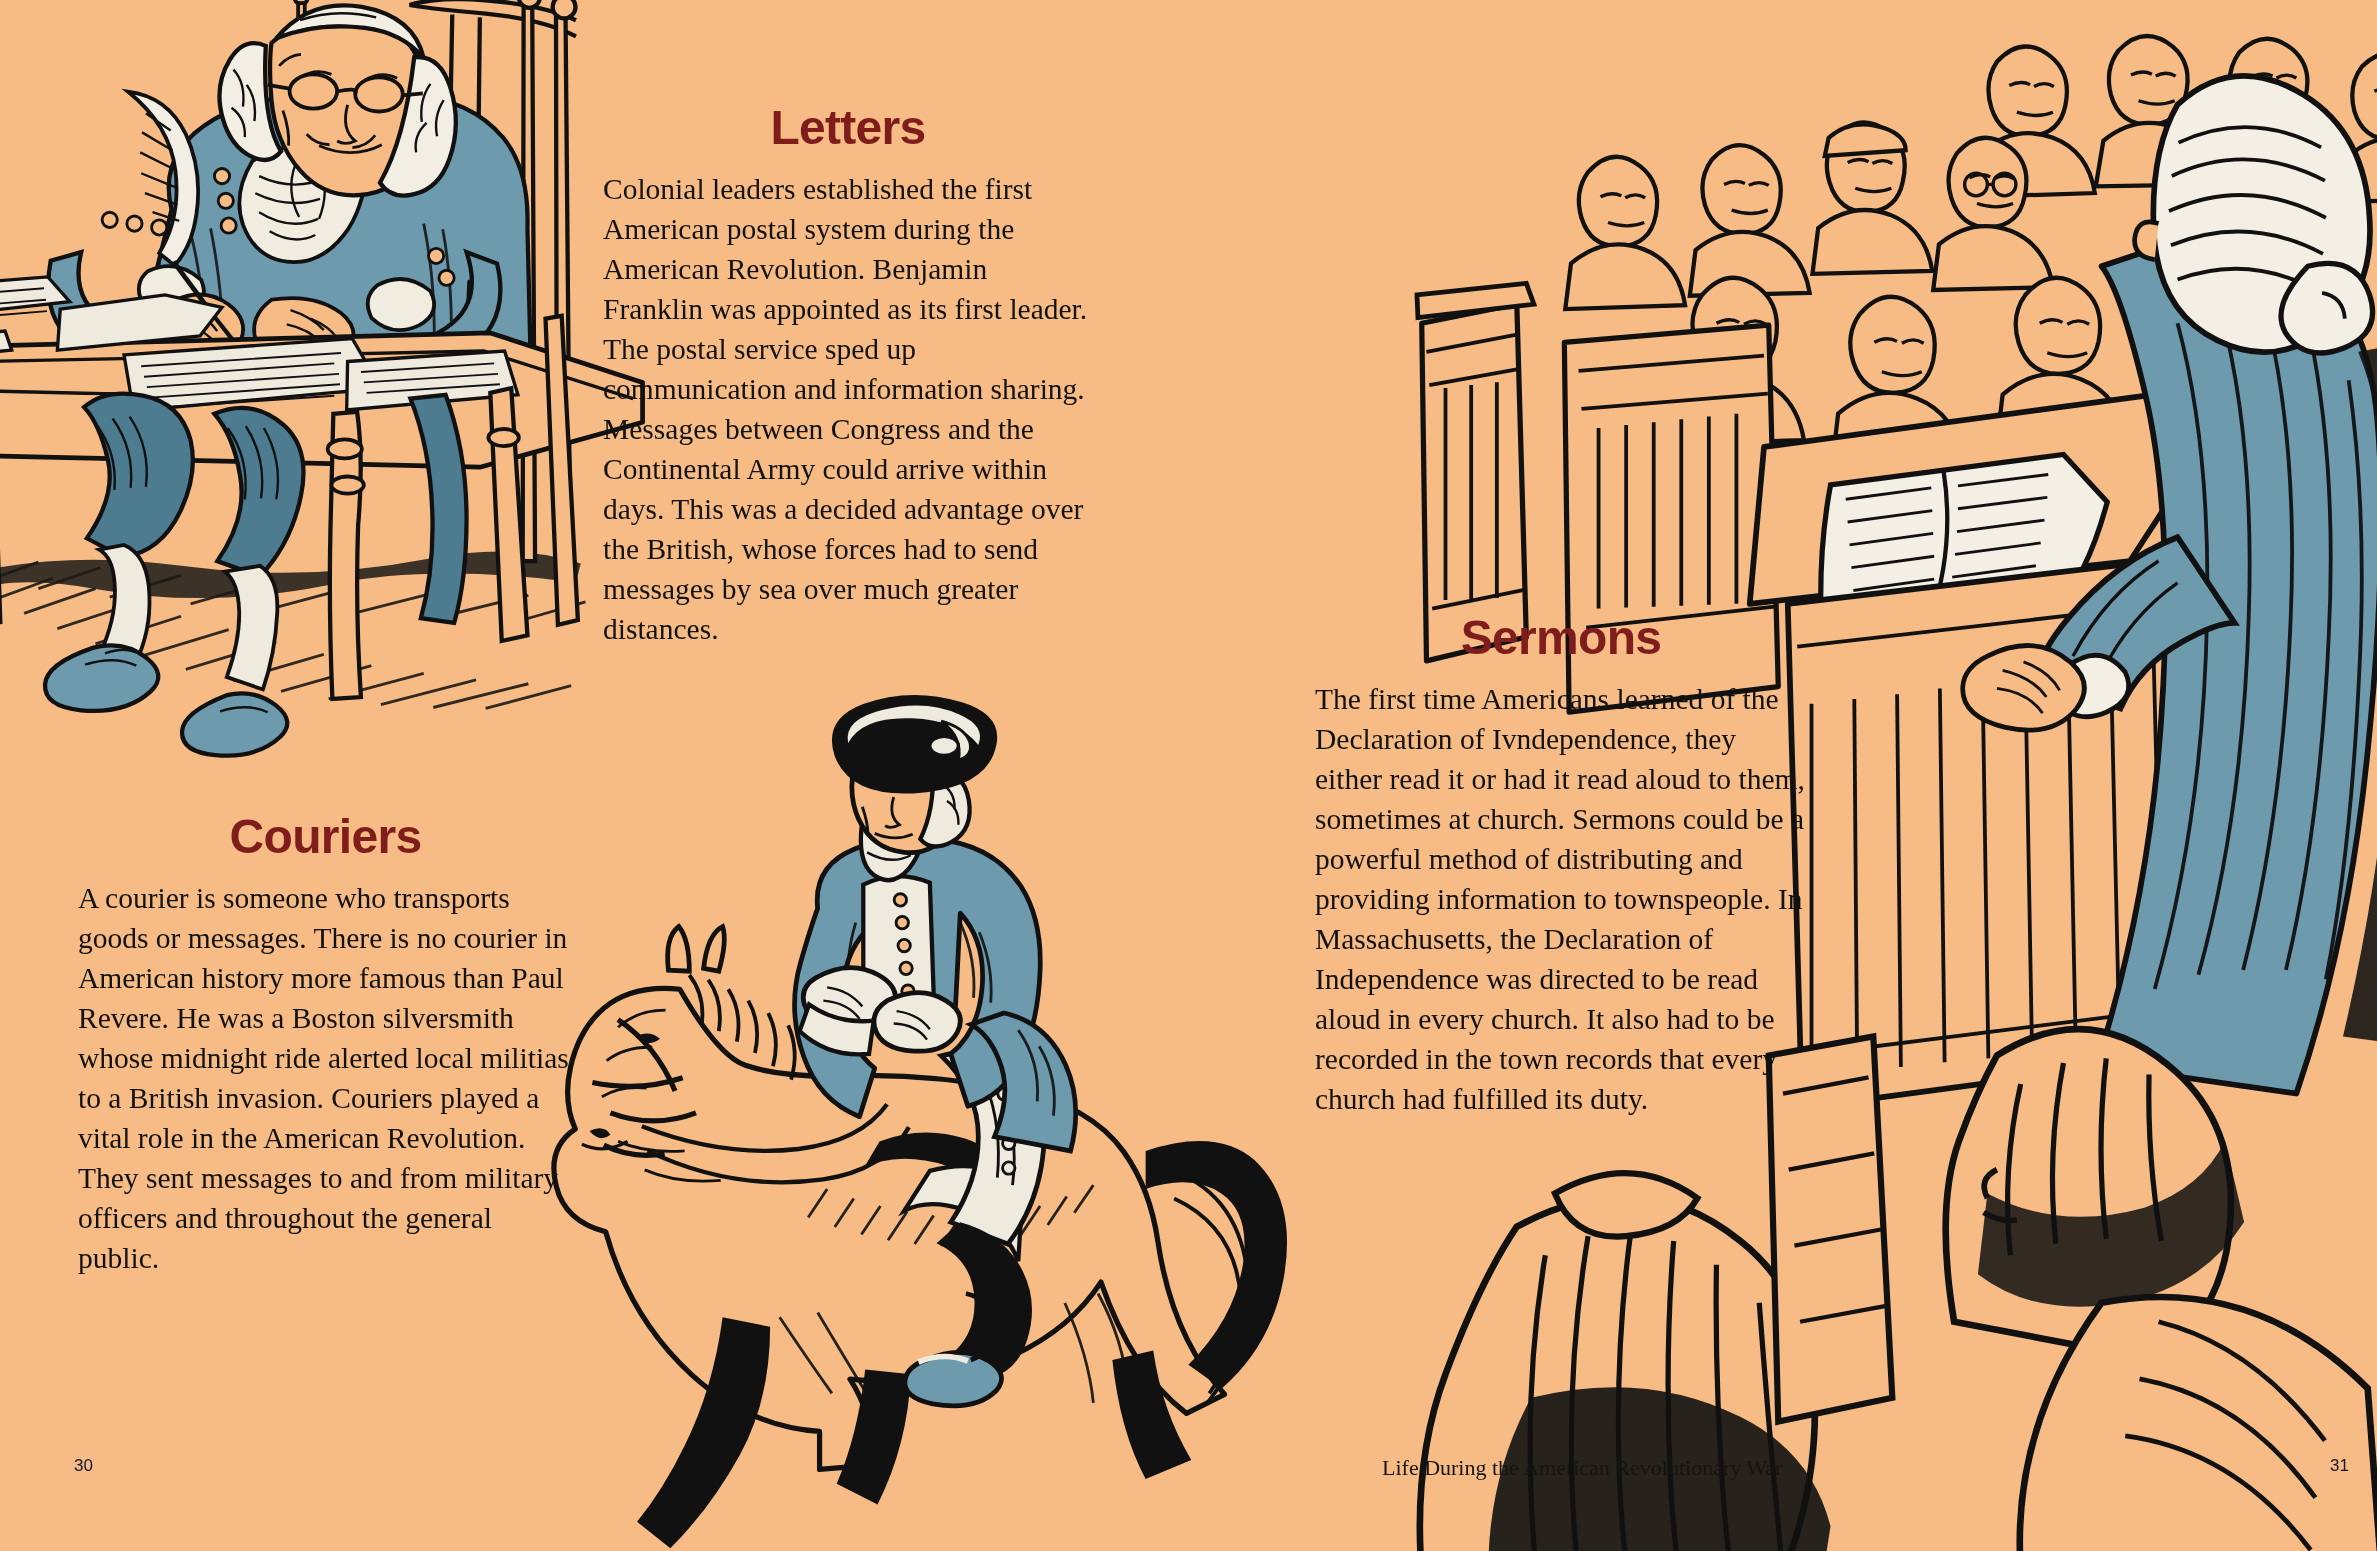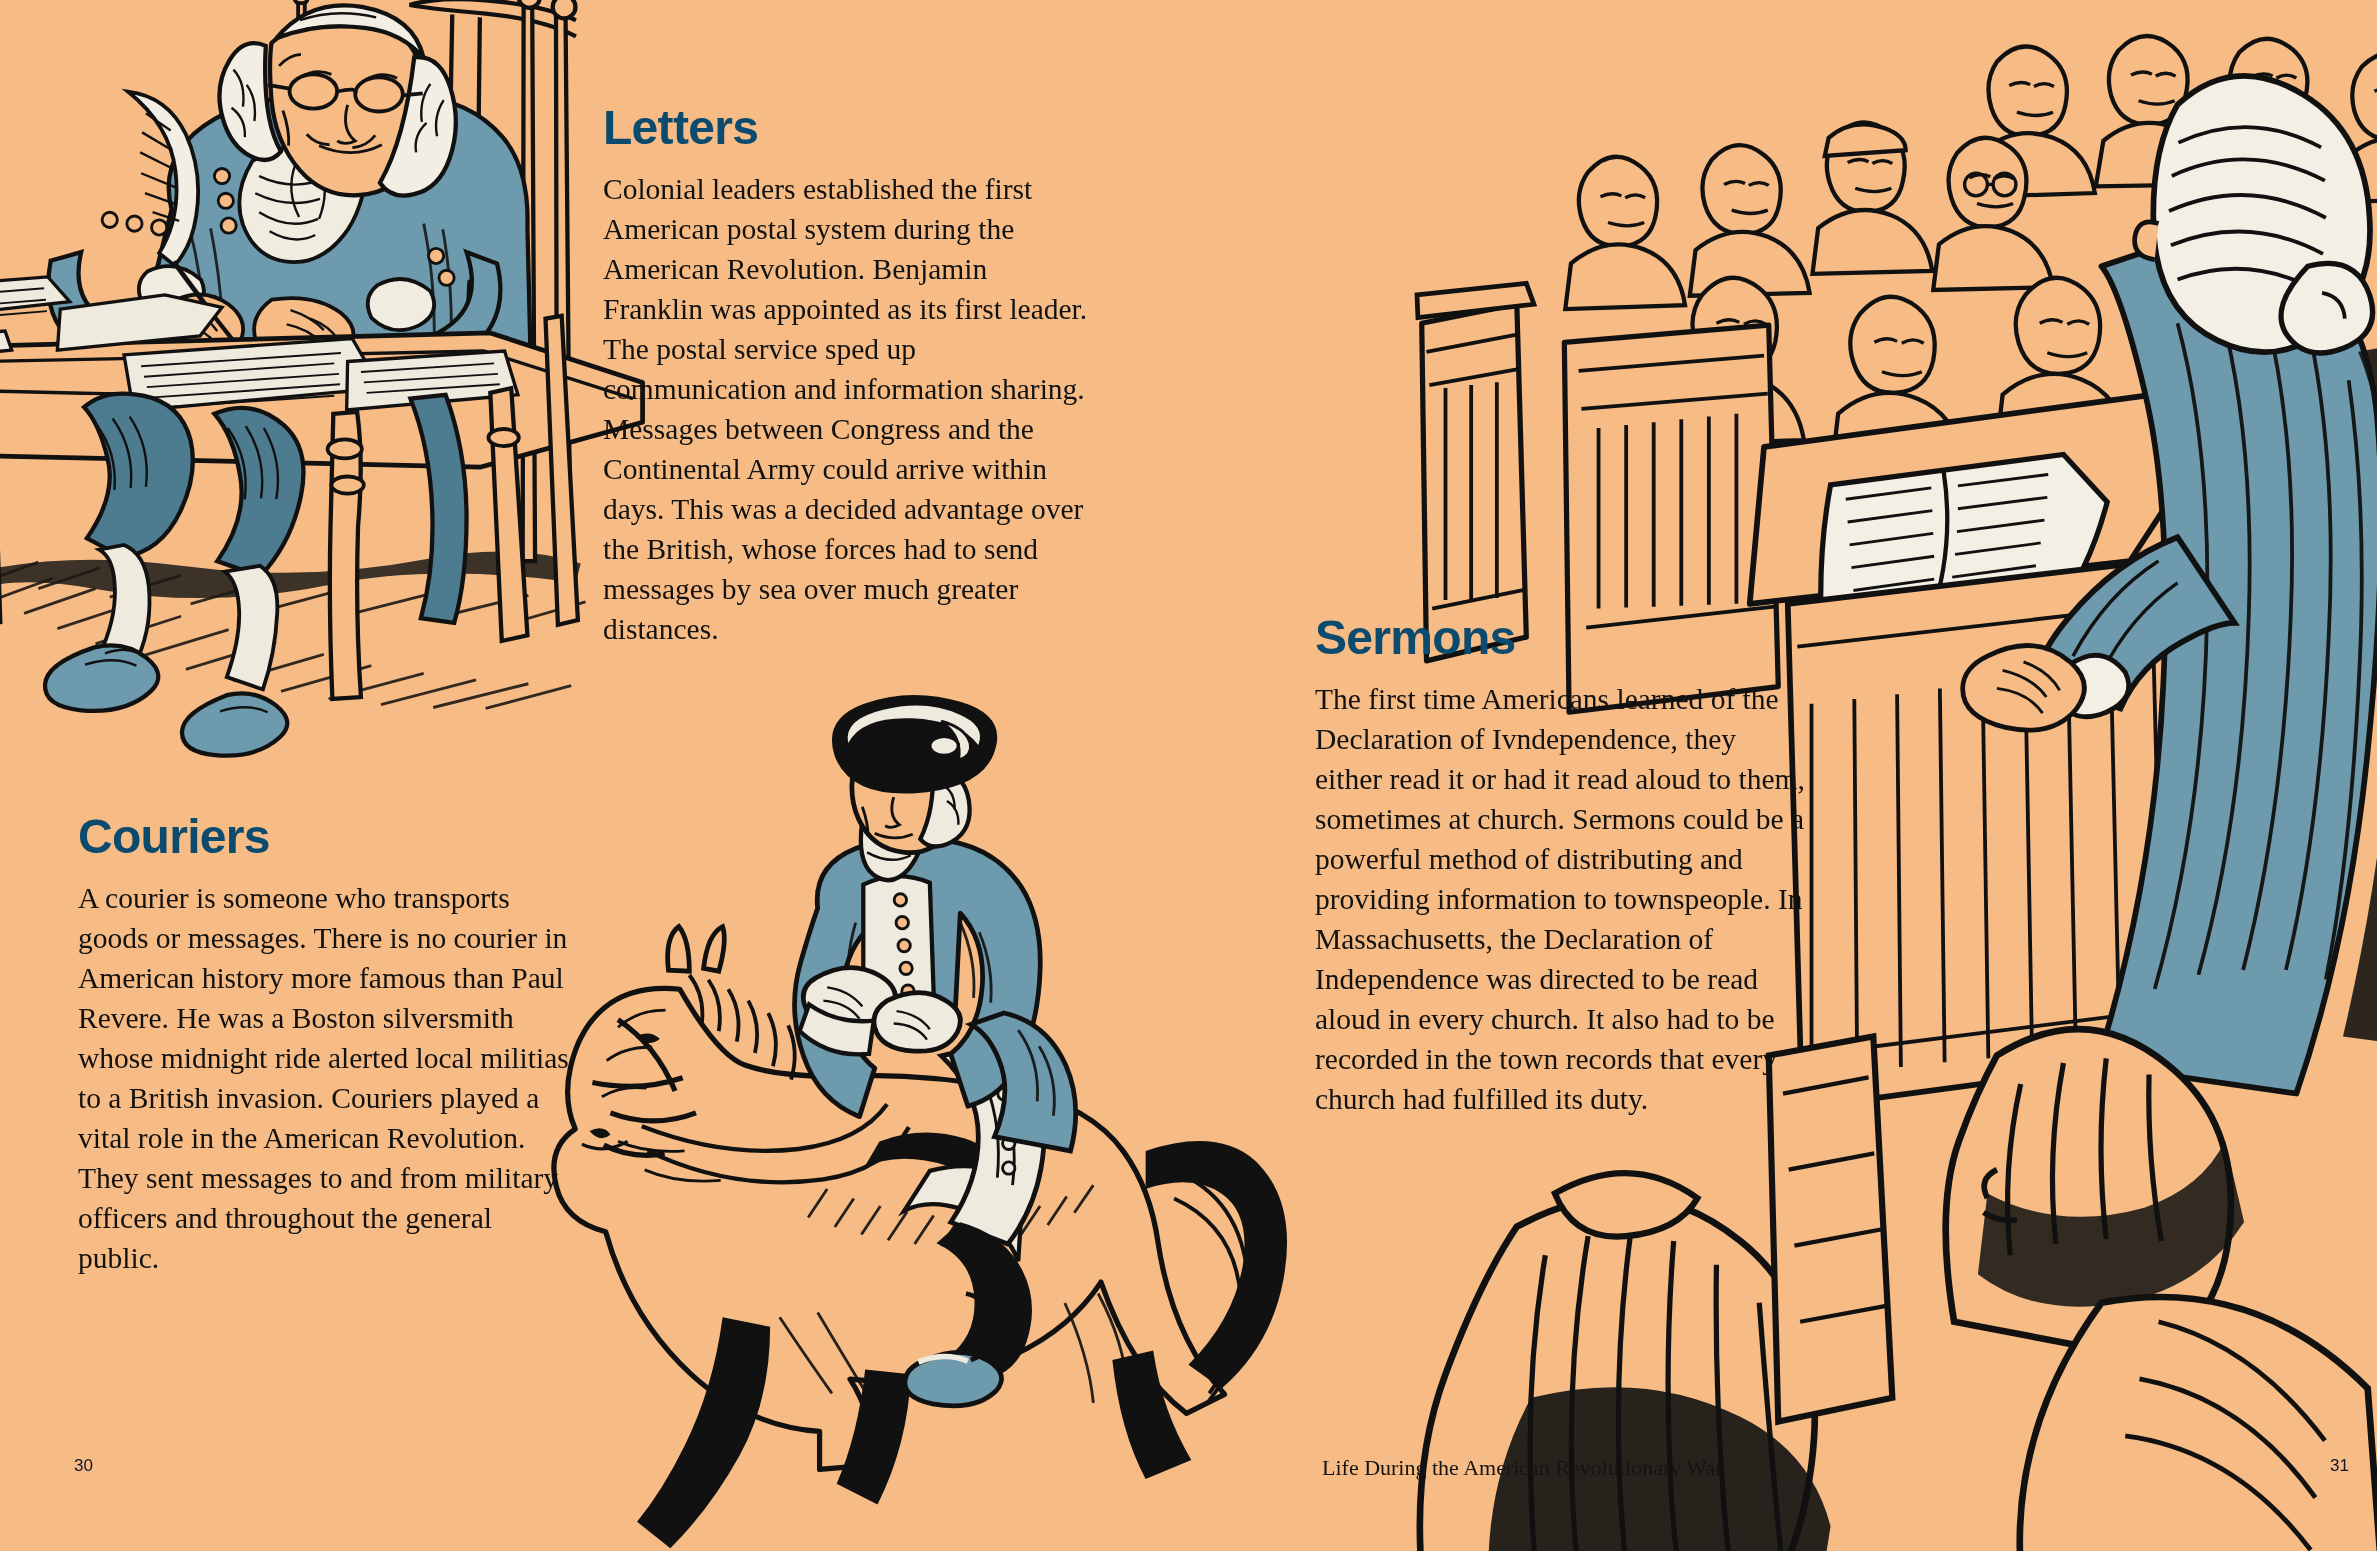--- a/index.html
+++ b/index.html
@@ -7,24 +7,25 @@
     width:2425px;height:1552px;position:relative;overflow:hidden;
     font-family:"Liberation Serif", serif;
     background:#f7bc85;
   }
   .page-spread{position:absolute;inset:0;background:#f7bc85;}
 
   
   .heading{
     font-family:"Liberation Sans", sans-serif;
     font-weight:700;
-    color:#0c4a6e;
+    color:#7f1d1d;
     letter-spacing:-0.7px;
     line-height:1.0;
     margin:0 0 18px 0;
+    text-align:center;
   }
   .body-copy{
     font-family:"Liberation Serif", serif;
     color:#121212;
     font-size:29.5px;
     line-height:1.355;
     margin:0;
   }
 
   #letters-block{position:absolute;left:603px;top:104px;width:490px;}
@@ -36,21 +37,21 @@
   #sermons-block{position:absolute;left:1315px;top:614px;width:492px;}
   #sermons-block .heading{font-size:48px;}
 
   .folio{
     position:absolute;font-family:Liberation Sans, sans-serif;
     font-size:17px;color:#0f172a;
   }
   #folio-left{left:74px;top:1456px;}
   #folio-right{left:2330px;top:1456px;text-align:center;}
   #running-footer{
-    position:absolute;left:1322px;top:1455px;
+    position:absolute;left:1382px;top:1455px;
     font-family:"Liberation Serif", serif;font-size:22px;color:#141414;
     white-space:nowrap;
   }
 
   
   .illus{position:absolute;overflow:visible;}
   #illus-franklin{left:-33px;top:-14.3px;width:628px;height:789px;}
   #illus-rider{left:561px;top:685px;width:770px;height:870px;}
   #illus-sermon{left:1436px;top:19px;width:1022px;height:1550px;}
 

